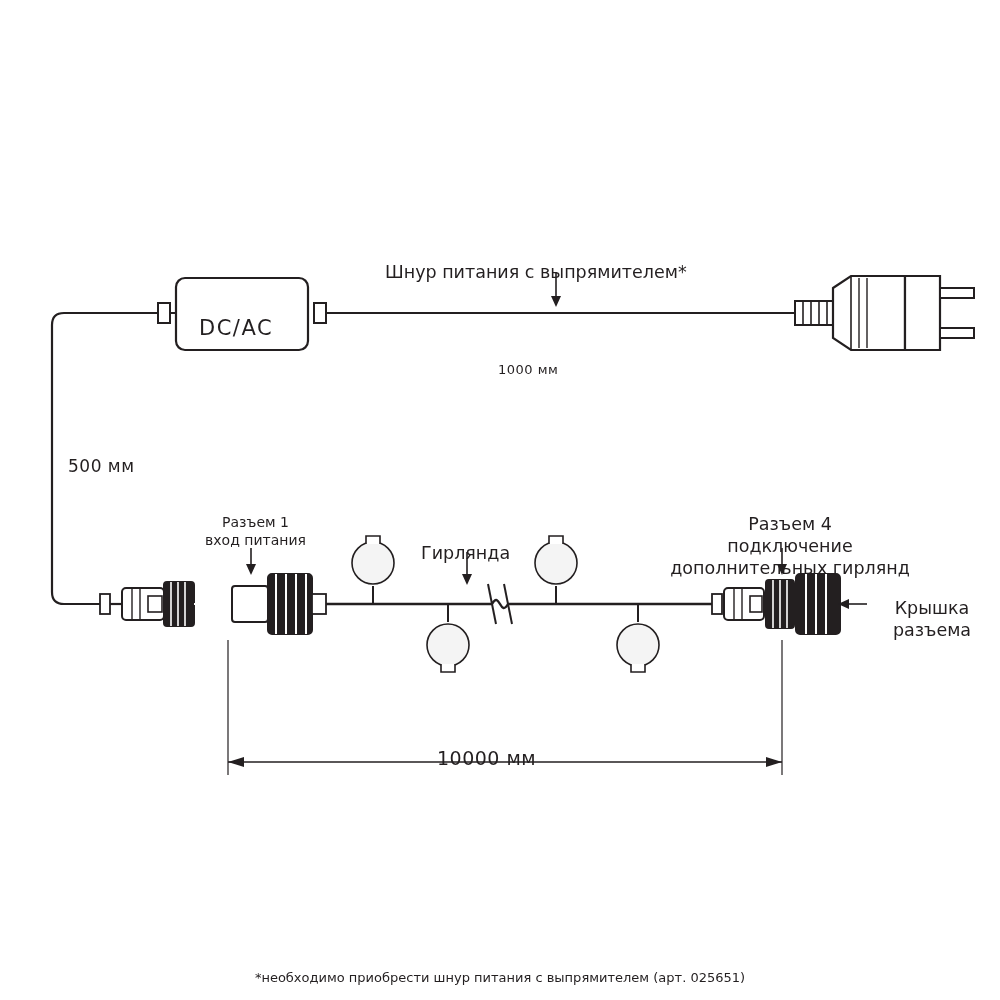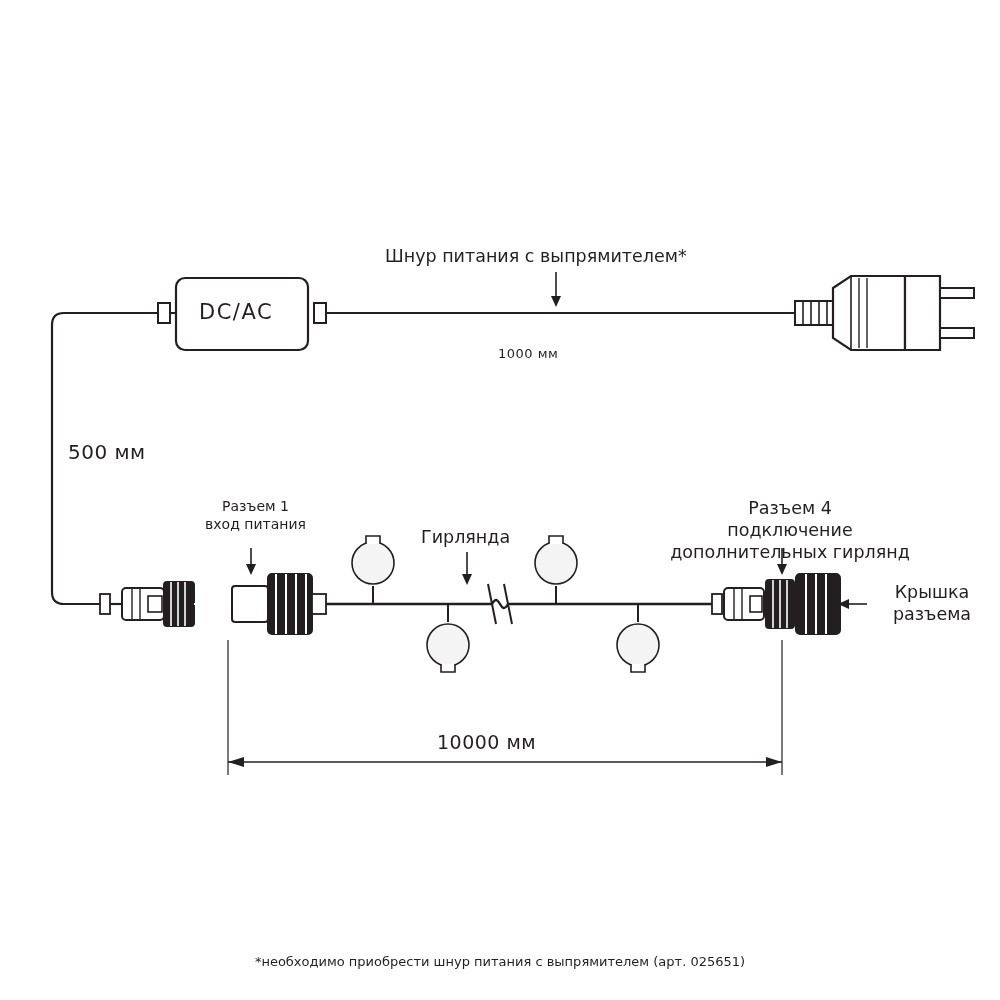--- a/index.html
+++ b/index.html
@@ -26,26 +26,27 @@
     top: 0;
     width: 1000px;
     height: 1000px;
   }
   .lbl {
     position: absolute;
     font-family: "DejaVu Sans", sans-serif;
     color: #231f20;
     white-space: pre;
     line-height: 1.25;
+    margin-top: 16px;
   }
   .lbl.center { text-align: center; }
 
   .t-power-cord { left: 385px; top: 246px; font-size: 17.5px; }
   .t-1000       { left: 498px; top: 346px; font-size: 13px; letter-spacing: 0.5px;}
-  .t-500        { left: 68px;  top: 440px; font-size: 20px; letter-spacing: 0.5px;}
+  .t-500        { left: 68px;  top: 440px; font-size: 17px; letter-spacing: 0.5px;}
   .t-dcac       { left: 199px; top: 299px; font-size: 21px; letter-spacing: 1.5px;}
   .t-conn1      { left: 178px; top: 498px; width: 155px; font-size: 14px; }
   .t-garland    { left: 421px; top: 527px; font-size: 17.5px; }
   .t-conn2      { left: 643px; top: 498px; width: 294px; font-size: 17.5px; }
   .t-cap        { left: 872px; top: 582px; width: 120px; font-size: 17.5px; }
   .t-10000      { left: 437px; top: 731px; font-size: 19px; letter-spacing: 0.5px;}
   .t-footnote   { left: 50px;  top: 954px; width: 900px; font-size: 13px; }
 </style>
 </head>
 <body>

